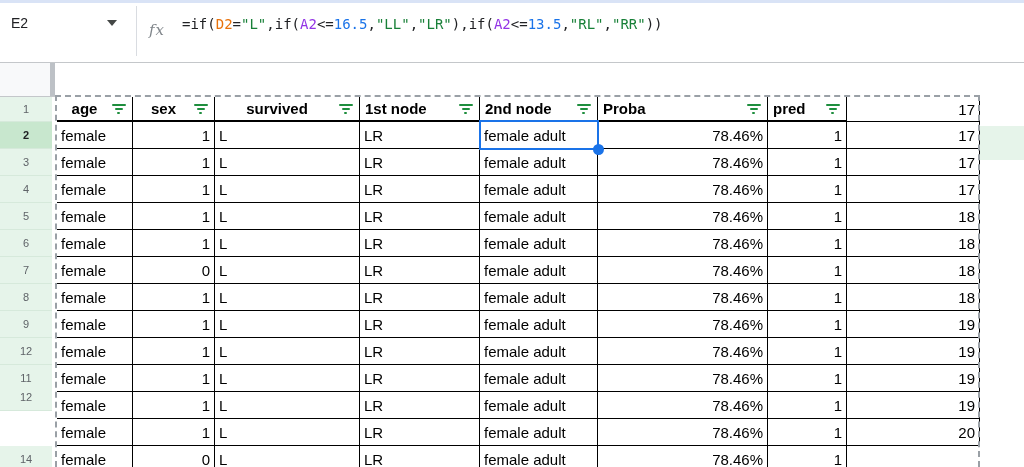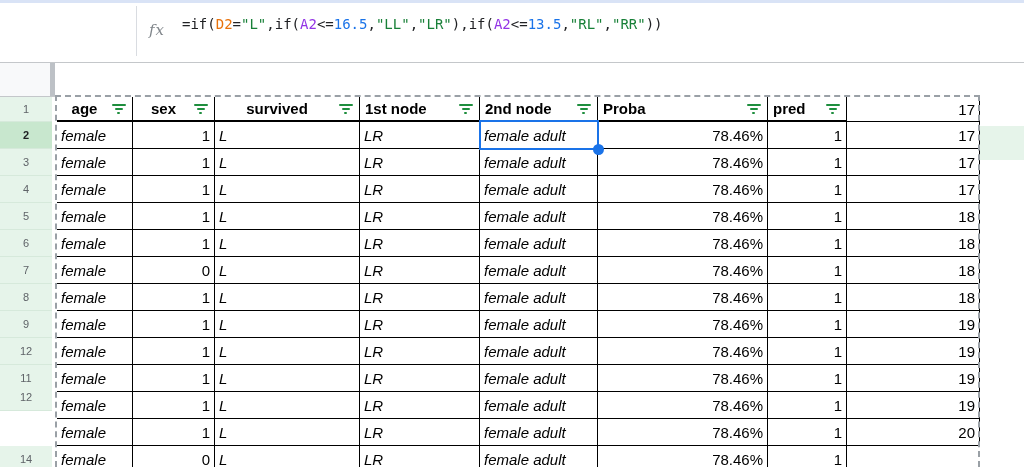--- a/index.html
+++ b/index.html
@@ -36,21 +36,21 @@
   .row-head{position:absolute;left:0;width:52px;display:flex;align-items:center;justify-content:center;
     background:#e6f4ea;color:#5f6368;font-size:11px;border-bottom:1px solid #d6e9db;box-sizing:border-box;cursor:pointer;}
   .row-head.sel{background:#c8e7ce;color:#202124;font-weight:bold;}
 
   
   #grid{position:absolute;left:57px;top:97px;display:grid;background:#fff;}
   .cell{border-right:1px solid #000;border-bottom:1px solid #000;box-sizing:border-box;
     display:flex;align-items:center;font-size:15px;color:#000;background:#fff;
     padding:0 4px;white-space:nowrap;overflow:hidden;cursor:cell;}
   .cell.ar{justify-content:flex-end;}
-  .cell.al{justify-content:flex-start;font-style:italic;}
+  .cell.al{justify-content:flex-start;}
   .hcell{font-weight:bold;border-bottom-width:2px;position:relative;}
   .hcell.hc{justify-content:center;padding-right:24px;}
   .hcell.hl{justify-content:flex-start;padding-left:5px;padding-right:20px;}
   .filter-icon{position:absolute;right:6px;top:50%;margin-top:-5px;width:15px;height:10px;
     display:flex;flex-direction:column;align-items:center;justify-content:space-between;}
   .filter-icon i{display:block;height:2px;background:#1e8e3e;border-radius:1px;}
   .filter-icon i:nth-child(1){width:14px;}
   .filter-icon i:nth-child(2){width:8px;}
   .filter-icon i:nth-child(3){width:3px;}
 
@@ -65,20 +65,24 @@
     border:2px solid #1a73e8;box-sizing:border-box;pointer-events:none;}
   #fill-handle{position:absolute;left:593px;top:144px;width:11px;height:11px;border-radius:50%;
     background:#1a73e8;cursor:crosshair;}
 </style>
 </head>
 <body>
 
 <div id="top-strip"></div>
 
 <div id="formula-bar">
+  <div id="name-box">
+    <span id="cell-ref">E2</span>
+    <span id="name-dropdown"></span>
+  </div>
   <div id="fbar-divider"></div>
   <span id="fx">fx</span>
   <div id="formula-input"><span style="color: rgb(32, 33, 36);">=if(</span><span style="color: rgb(232, 113, 10);">D2</span><span style="color: rgb(32, 33, 36);">=</span><span style="color: rgb(24, 128, 56);">"L"</span><span style="color: rgb(32, 33, 36);">,if(</span><span style="color: rgb(147, 52, 230);">A2</span><span style="color: rgb(32, 33, 36);">&lt;=</span><span style="color: rgb(26, 115, 232);">16.5</span><span style="color: rgb(32, 33, 36);">,</span><span style="color: rgb(24, 128, 56);">"LL"</span><span style="color: rgb(32, 33, 36);">,</span><span style="color: rgb(24, 128, 56);">"LR"</span><span style="color: rgb(32, 33, 36);">),if(</span><span style="color: rgb(147, 52, 230);">A2</span><span style="color: rgb(32, 33, 36);">&lt;=</span><span style="color: rgb(26, 115, 232);">13.5</span><span style="color: rgb(32, 33, 36);">,</span><span style="color: rgb(24, 128, 56);">"RL"</span><span style="color: rgb(32, 33, 36);">,</span><span style="color: rgb(24, 128, 56);">"RR"</span><span style="color: rgb(32, 33, 36);">))</span></div>
 </div>
 
 <div id="col-strip">
     <div class="col-head" style="left: 57px; width: 76px;">A</div>
     <div class="col-head" style="left: 133px; width: 82px;">B</div>
     <div class="col-head" style="left: 215px; width: 145px;">C</div>
     <div class="col-head" style="left: 360px; width: 120px;">D</div>

